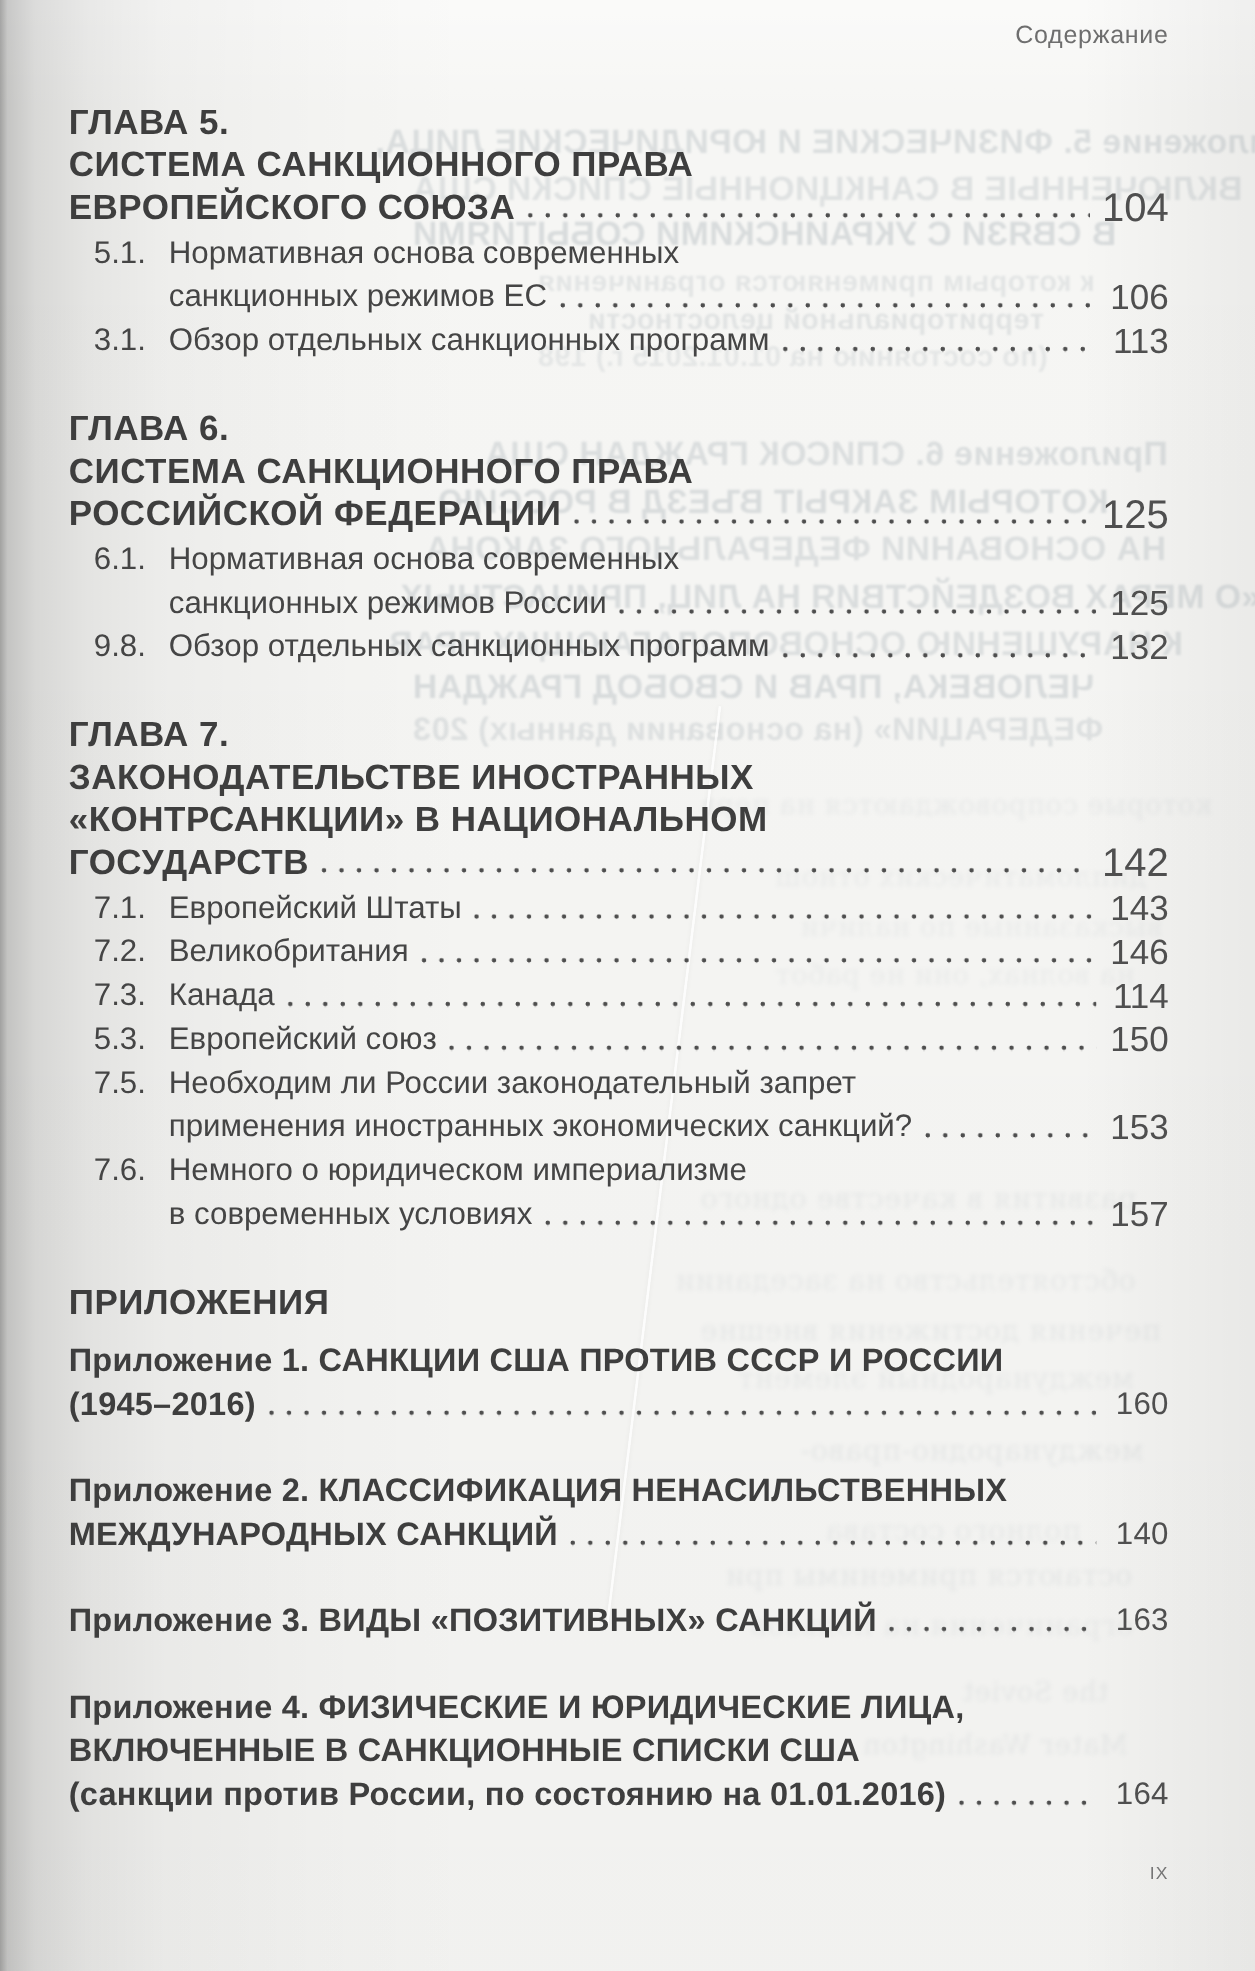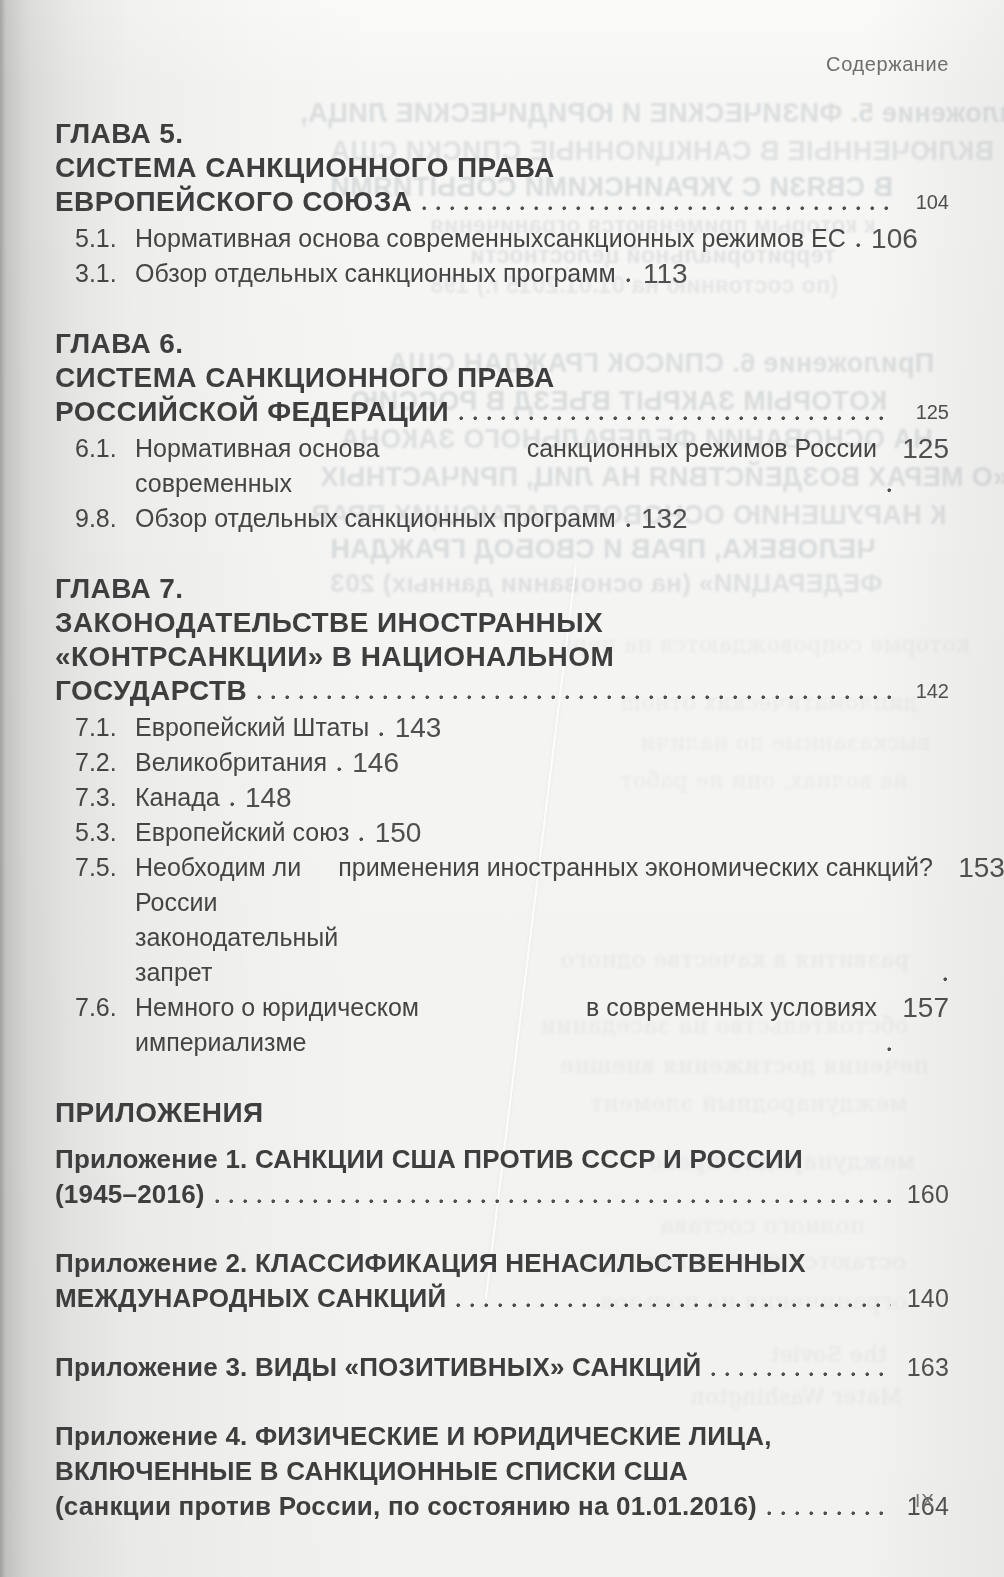--- a/index.html
+++ b/index.html
@@ -19,55 +19,55 @@
       linear-gradient(to left, rgba(0,0,0,.045) 0px, rgba(0,0,0,0) 140px),
       linear-gradient(to bottom, rgba(255,255,255,.5) 0px, rgba(255,255,255,0) 90px, rgba(0,0,0,.02) 100%);
   }
   
   .crease{
     position:absolute;left:575px;top:565px;width:2px;height:740px;
     background:rgba(255,255,255,.75);box-shadow:0 0 4px rgba(0,0,0,.06);
     transform:rotate(7deg);transform-origin:top center;pointer-events:none;
   }
   .content{
-    position:absolute;left:55px;right:55px;top:0;padding-top:52px;
+    position:absolute;left:55px;right:69px;top:0;padding-top:16px;
     color:#414141;
   }
   .toc-header{
     text-align:right;font-size:20px;line-height:24px;color:#6e6e6e;letter-spacing:.6px;
   }
   .sections{margin-top:41px;}
   .sec{margin-top:36px;}
   .sec:first-child{margin-top:0;}
   .h-line{
     font-weight:700;font-size:28px;line-height:34px;color:#3e3e3e;letter-spacing:.4px;
   }
   .row{display:flex;align-items:stretch;}
   .row .t{flex:none;white-space:nowrap;}
   .leader{flex:1;position:relative;min-width:20px;}
   .leader::before{
     content:"";position:absolute;left:10px;right:6px;bottom:8px;height:5px;
     background-image:radial-gradient(circle at 2.2px 2.2px,#4e4e4e 1.55px,rgba(0,0,0,0) 2px);
     background-size:14px 5px;background-repeat:repeat-x;
   }
   .pg{flex:none;font-weight:400;color:#4f4f4f;min-width:48px;text-align:right;margin-left:4px;}
-  .h-line .pg{font-size:20px;letter-spacing:0;}
+  .h-line .pg{font-size:32px;letter-spacing:0;}
   .items{margin-top:2px;}
   .item{display:flex;font-size:25px;line-height:35px;color:#454545;padding-left:20px;}
   .item .num{flex:none;width:60px;}
-  .item .itext{flex:1;display:flex;}
+  .item .itext{flex:1;display:flex;flex-direction:column;}
   .item .pg{font-size:28px;}
   .app-title{margin-bottom:12px;}
   .app-entry{
     font-weight:700;font-size:26px;line-height:35px;color:#3e3e3e;margin-top:34px;letter-spacing:.2px;
   }
   .app-title + .app-entry{margin-top:6px;}
   .app-entry .pg{font-size:25px;font-weight:400;}
   .folio{
-    position:absolute;right:69px;top:1490px;font-size:19px;color:#757575;letter-spacing:1px;
+    position:absolute;right:69px;top:1490px;font-size:14px;color:#757575;letter-spacing:1px;
   }
   
   .bleed{
     position:absolute;transform:scaleX(-1);filter:blur(1px);
     color:#8d99a1;white-space:nowrap;font-weight:700;letter-spacing:.4px;
     pointer-events:none;
   }
   .bleed.bserif{
     font-family:"DejaVu Serif","Liberation Serif",serif;font-weight:400;filter:blur(1.6px);
   }
@@ -203,21 +203,21 @@
                 <span class="pg">146</span>
               </div>
             </div>
           </div>
           <div class="item">
             <span class="num">7.3.</span>
             <div class="itext">
               <div class=" row">
                 <span class="t">Канада</span>
                 <span class="leader"></span>
-                <span class="pg">148</span>
+                <span class="pg">114</span>
               </div>
             </div>
           </div>
           <div class="item">
             <span class="num">5.3.</span>
             <div class="itext">
               <div class=" row">
                 <span class="t">Европейский союз</span>
                 <span class="leader"></span>
                 <span class="pg">150</span>

